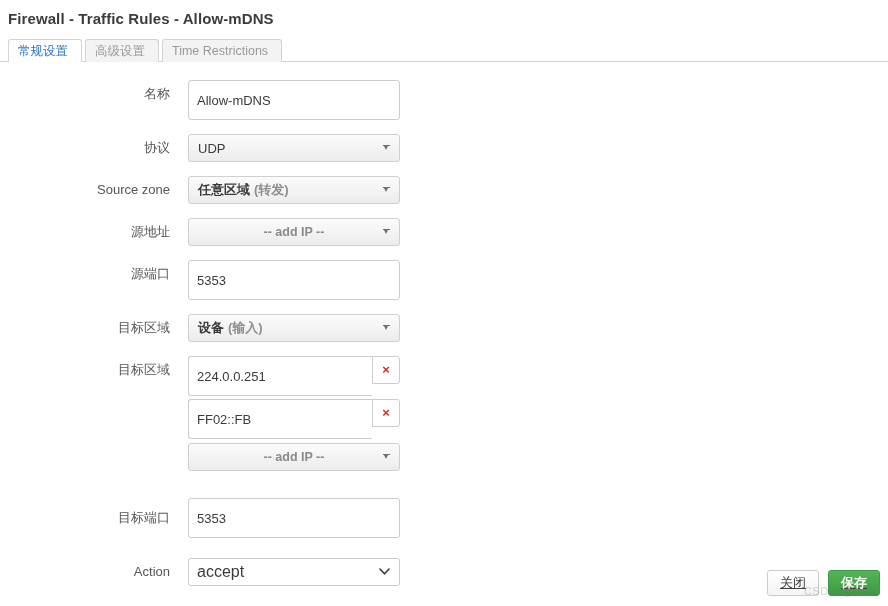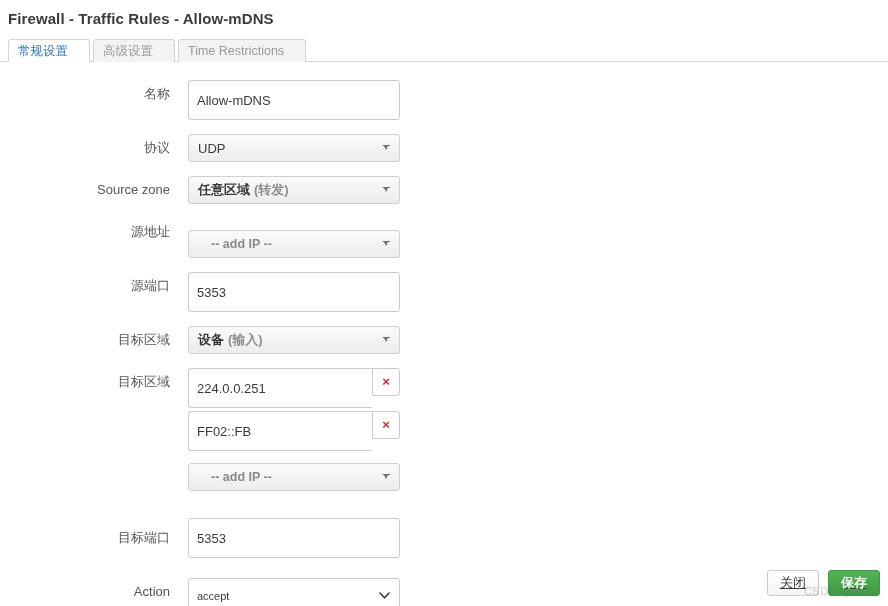--- a/index.html
+++ b/index.html
@@ -37,21 +37,21 @@
   }
   .tabs {
     display: flex;
     align-items: flex-end;
     height: 23px;
     gap: 3px;
   }
   .tab {
     font-size: 12.5px;
     line-height: 1;
-    padding: 5px 21px 5px 9px;
+    padding: 5px 13px 5px 9px;
     border: 1px solid #d4d4d4;
     border-bottom: none;
     border-radius: 3px 3px 0 0;
     background: #f3f3f3;
     color: #9a9a9a;
     position: relative;
     top: 1px;
     cursor: pointer;
     white-space: nowrap;
   }
@@ -131,22 +131,22 @@
   .fsel .val-strong {
     font-weight: bold;
     color: #3a3a3a;
   }
   .fsel .val-dim {
     color: #8e8e8e;
     margin-left: 4px;
     font-weight: bold;
   }
   .fsel.centered {
+    justify-content: center;
     padding-left: 22px;
-    margin-top: 12px;
   }
   .fsel .placeholder {
     color: #8a8a8a;
     font-weight: bold;
     font-size: 12.5px;
   }
   .caret {
     position: absolute;
     right: 9px;
     top: 50%;
@@ -168,29 +168,29 @@
     top: 1px; left: 1px;
     border-left: 2.5px solid transparent;
     border-right: 2.5px solid transparent;
     border-top: 4px solid #6e6e6e;
   }
 
   
   .nsel {
     box-sizing: border-box;
     width: 212px;
-    height: 36px;
+    height: 28px;
     border: 1px solid #ccc;
     border-radius: 3px;
     background: #fff;
     position: relative;
     display: flex;
     align-items: center;
     padding: 0 26px 0 8px;
-    font-size: 11px;
+    font-size: 16px;
     color: #3a3a3a;
     cursor: pointer;
   }
   .nsel .chev {
     position: absolute;
     right: 9px;
     top: 50%;
     margin-top: -4px;
     width: 11px;
     height: 7px;

